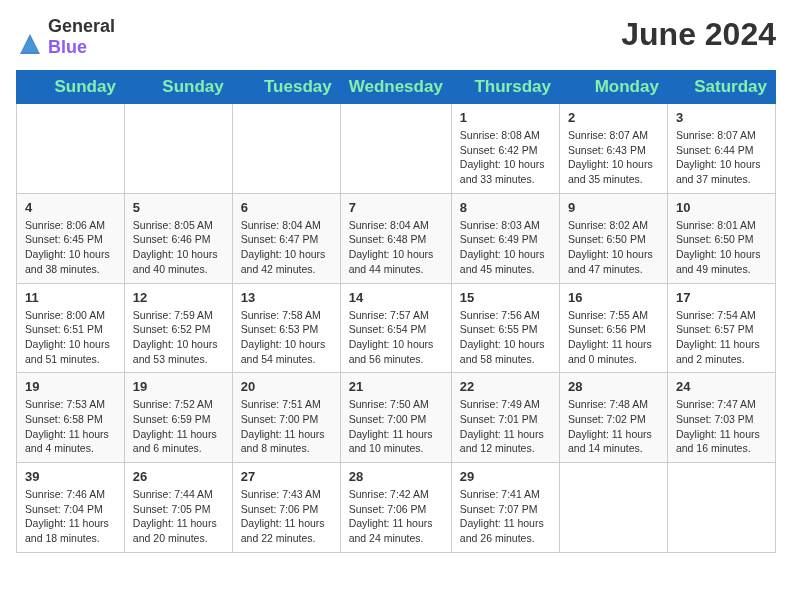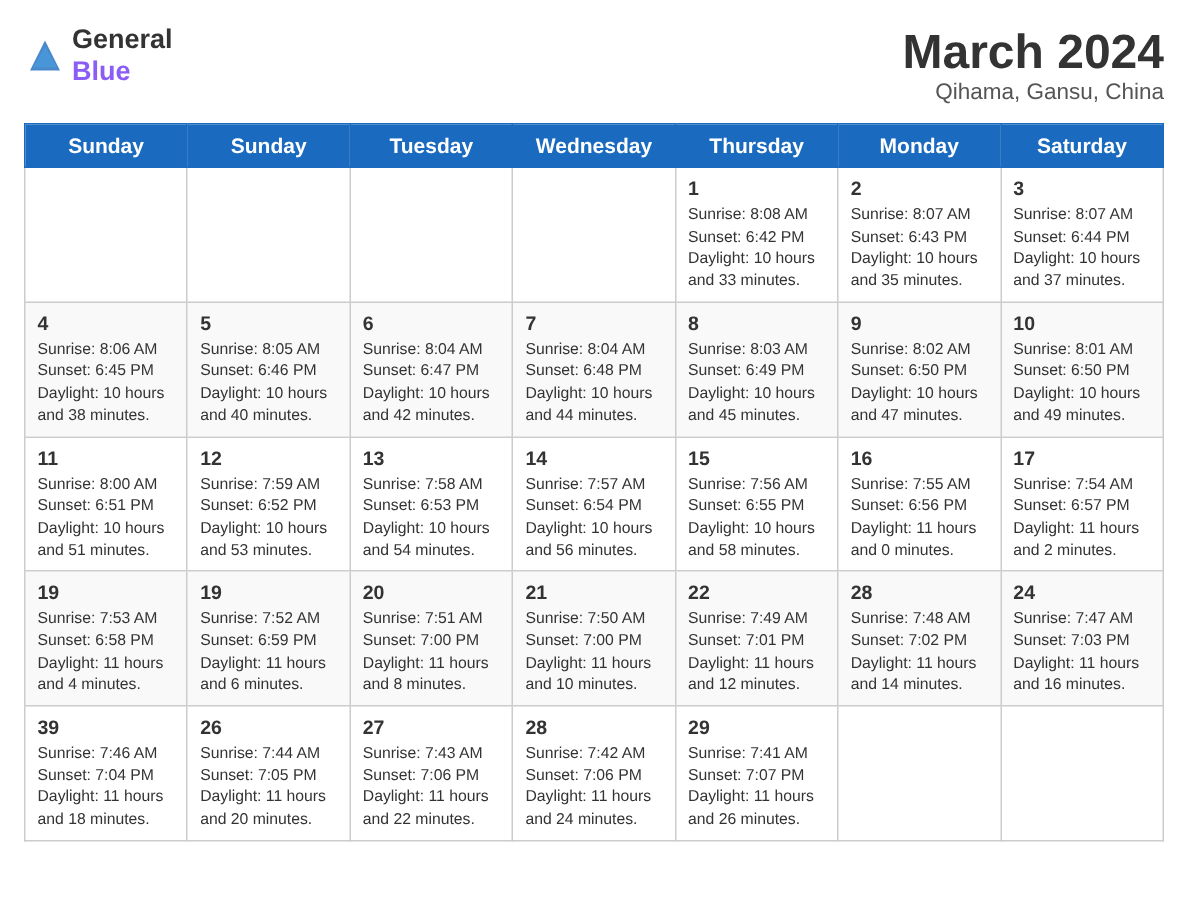--- a/index.html
+++ b/index.html
@@ -11,21 +11,21 @@
       padding: 16px;
     }
     .header {
       display: flex;
       justify-content: space-between;
       align-items: flex-start;
       margin-bottom: 12px;
     }
     .logo {
       display: flex;
-      align-items: center;
+      align-items: flex-end;
       gap: 4px;
     }
     .logo-text-general {
       font-size: 18px;
       font-weight: bold;
       color: #333;
     }
     .logo-text-blue {
       font-size: 18px;
       font-weight: bold;
@@ -47,24 +47,24 @@
       font-size: 15px;
       color: #555;
     }
     .calendar {
       width: 100%;
       border-collapse: collapse;
       border: 1px solid #ccc;
     }
     .calendar th {
       background-color: #1a6bbf;
-      color: #ffffff;
-      text-align: center;
+      color: #86efac;
+      text-align: right;
       padding: 6px 8px;
-      font-size: 14px;
+      font-size: 17px;
       font-weight: bold;
       border: 1px solid #1a6bbf;
     }
     .calendar td {
       vertical-align: top;
       padding: 6px 8px;
       border: 1px solid #ccc;
       width: calc(100% / 7);
       min-height: 80px;
       font-size: 11px;
@@ -96,22 +96,21 @@
     <svg class="logo-icon" viewBox="0 0 28 28">
       <polygon points="14,4 24,24 4,24" fill="#1a6bbf" opacity="0.8"></polygon>
       <polygon points="14,8 22,22 6,22" fill="#4a9fe0" opacity="0.6"></polygon>
     </svg>
     <div>
       <span class="logo-text-general">General</span><br>
       <span class="logo-text-blue">Blue</span>
     </div>
   </div>
   <div class="title-block">
-    <div class="main-title">March 2024</div>
-    <div class="subtitle">Qihama, Gansu, China</div>
+    <div class="main-title">June 2024</div>
   </div>
 </div>
 
 <table class="calendar">
   <thead>
     <tr>
     <th>Sunday</th>
         <th>Sunday</th>
         <th>Tuesday</th>
         <th>Wednesday</th>

